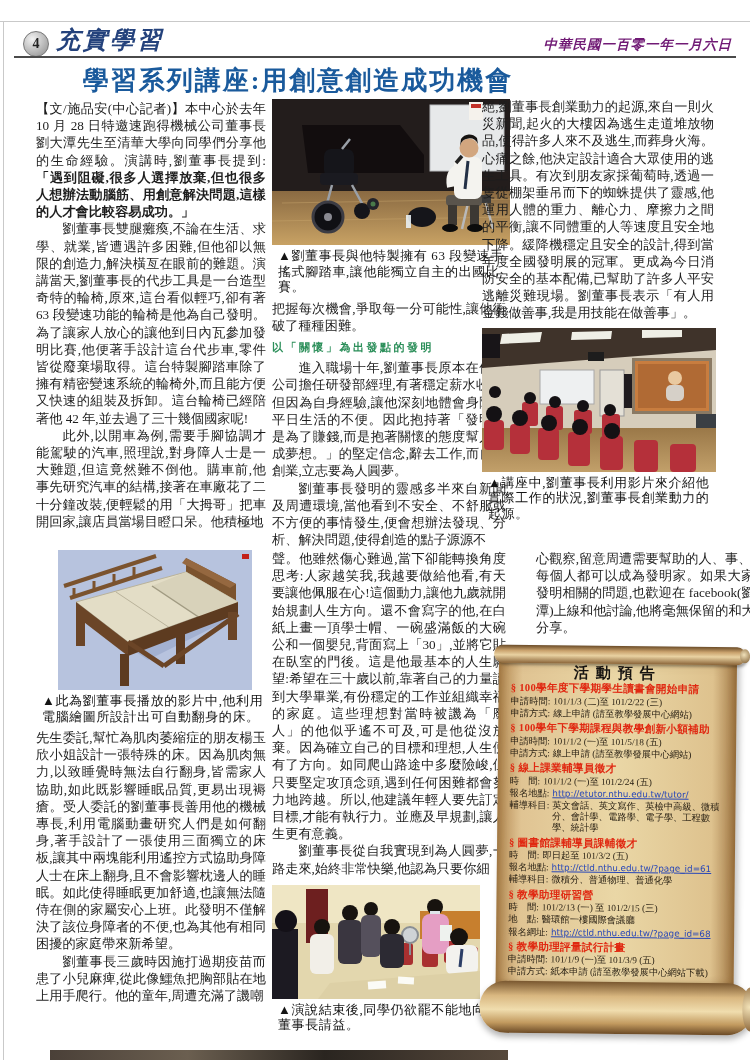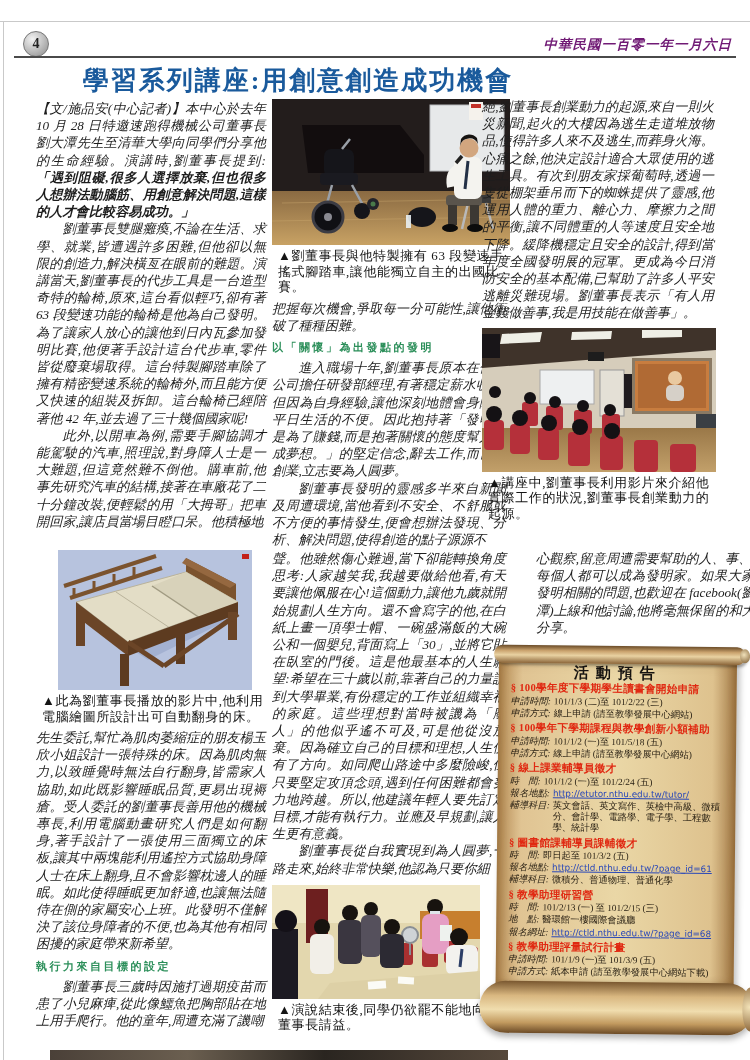--- a/index.html
+++ b/index.html
@@ -23,21 +23,21 @@
          font-weight:bold;color:#1a5a9c;letter-spacing:2px;}
 
   
   .col{position:absolute;width:230px;font-size:13.2px;line-height:17.2px;text-align:justify;}
   #colA{left:36px;top:100px;}
   #colB{left:272px;top:99px;width:234px;}
   #colC{left:482px;top:98px;width:232px;}
   #colD{left:36px;top:550px;}
   #colE{left:272px;top:550px;width:234px;}
   #colF{left:508px;top:550px;width:232px;margin-left:28px;}
-  .col p{margin:0;font-style:italic;}
+  .col p{margin:0;}
   .ind{text-indent:2em;}
   .bold{font-weight:bold;}
   .ghead{color:#2c8f5a;font-weight:bold;font-size:11px;letter-spacing:2.5px;margin:5px 0 3px;}
   figure{margin:0;}
   .cap{font-size:13px;line-height:15.5px;letter-spacing:0.6px;color:#141414;
        margin:3px 2px 5px 6px;text-align:left;}
   .ph{display:block;}
 
   
   .scrollwrap{position:absolute;left:484px;top:644px;width:266px;height:416px;transform:rotate(0.6deg);}
@@ -53,35 +53,36 @@
           background:linear-gradient(180deg,#7a5830 0%,#d9b780 28%,#f0ddae 55%,#c29a5f 80%,#6b4a26 100%);
           box-shadow:0 4px 6px rgba(0,0,0,.3);}
   .sc-roll::after{content:'';position:absolute;right:-5px;top:4px;width:16px;height:44px;border-radius:50%;
           background:radial-gradient(circle at 45% 45%,#f3e3b8,#8a6336);}
   .sc-content{position:absolute;top:24px;left:25px;right:27px;font-size:9.3px;line-height:11.2px;
           color:#241c10;font-family:"Liberation Serif","DejaVu Serif",serif;}
   .ev-title{text-align:center;font-size:15px;font-weight:bold;letter-spacing:7px;color:#161310;
           margin-bottom:4px;}
   .ev-head{color:#e02912;font-weight:bold;font-size:10.6px;line-height:12.5px;margin-top:3px;letter-spacing:0.3px;}
   .ev-line{display:flex;margin-top:1px;}
-  .ev-line .lb{flex:none;font-style:italic;}
+  .ev-line .lb{flex:none;}
   .ev-line .tx{flex:1;margin-left:3px;}
   .ev-link{color:#2847b8;text-decoration:underline;font-family:"DejaVu Sans",sans-serif;font-size:8.8px;}
 
   .strip{position:absolute;left:50px;top:1050px;width:458px;height:10px;
          background:linear-gradient(90deg,#4a4038,#6b5f50 30%,#2a2520 60%,#57493c);}
 </style>
 </head>
 <body>
 
 <div class="page">
   <div class="edge-top"></div>
   <div class="edge-left"></div>
 
   <div class="pagenum">4</div>
+  <div class="seclabel">充實學習</div>
   <div class="date">中華民國一百零一年一月六日</div>
   <div class="hrule"></div>
   <div class="title">學習系列講座:用創意創造成功機會</div>
 
   <div class="col" id="colA">
     <p><span>【文/施品安(中心記者)】本中心於去年 10 月 28 日特邀速跑得機械公司董事長劉大潭先生至清華大學向同學們分享他的生命經驗。演講時,劉董事長提到:</span><span class="bold">「遇到阻礙,很多人選擇放棄,但也很多人想辦法動腦筋、用創意解決問題,這樣的人才會比較容易成功。」</span></p>
     <p class="ind">劉董事長雙腿癱瘓,不論在生活、求學、就業,皆遭遇許多困難,但他卻以無限的創造力,解決橫亙在眼前的難題。演講當天,劉董事長的代步工具是一台造型奇特的輪椅,原來,這台看似輕巧,卻有著 63 段變速功能的輪椅是他為自己發明。為了讓家人放心的讓他到日內瓦參加發明比賽,他便著手設計這台代步車,零件皆從廢棄場取得。這台特製腳踏車除了擁有精密變速系統的輪椅外,而且能方便又快速的組裝及拆卸。這台輪椅已經陪著他 42 年,並去過了三十幾個國家呢!</p>
     <p class="ind">此外,以開車為例,需要手腳協調才能駕駛的汽車,照理說,對身障人士是一大難題,但這竟然難不倒他。購車前,他事先研究汽車的結構,接著在車廠花了二十分鐘改裝,便輕鬆的用「大拇哥」把車開回家,讓店員當場目瞪口呆。他積極地</p>
   </div>
 
@@ -210,21 +211,20 @@
         <polygon points="70,92 180,52 180,64 70,106" fill="#5d3b20"></polygon>
         <rect x="18" y="64" width="9" height="32" fill="#6b4527"></rect>
         <rect x="62" y="104" width="9" height="32" fill="#5d3b20"></rect>
         <rect x="170" y="62" width="9" height="28" fill="#6b4527"></rect>
         <rect x="118" y="84" width="9" height="30" fill="#5d3b20"></rect>
         <path d="M70,92 l36,24 M106,116 l74,-52" stroke="#6b4527" stroke-width="5" fill="none"></path>
       </svg>
     </figure>
     <div class="cap">▲此為劉董事長播放的影片中,他利用電腦繪圖所設計出可自動翻身的床。</div>
     <p>先生委託,幫忙為肌肉萎縮症的朋友楊玉欣小姐設計一張特殊的床。因為肌肉無力,以致睡覺時無法自行翻身,皆需家人協助,如此既影響睡眠品質,更易出現褥瘡。受人委託的劉董事長善用他的機械專長,利用電腦動畫研究人們是如何翻身,著手設計了一張使用三面獨立的床板,讓其中兩塊能利用遙控方式協助身障人士在床上翻身,且不會影響枕邊人的睡眠。如此使得睡眠更加舒適,也讓無法隨侍在側的家屬安心上班。此發明不僅解決了該位身障者的不便,也為其他有相同困擾的家庭帶來新希望。</p>
-    <div class="ghead">執行力來自目標的設定</div>
     <p class="ind">劉董事長三歲時因施打過期疫苗而患了小兒麻痺,從此像鱷魚把胸部貼在地上用手爬行。他的童年,周遭充滿了譏嘲</p>
   </div>
 
   <div class="col" id="colE">
     <p>聲。他雖然傷心難過,當下卻能轉換角度思考:人家越笑我,我越要做給他看,有天要讓他佩服在心!這個動力,讓他九歲就開始規劃人生方向。還不會寫字的他,在白紙上畫一頂學士帽、一碗盛滿飯的大碗公和一個嬰兒,背面寫上「30」,並將它貼在臥室的門後。這是他最基本的人生願望:希望在三十歲以前,靠著自己的力量讀到大學畢業,有份穩定的工作並組織幸福的家庭。這些理想對當時被譏為「廢人」的他似乎遙不可及,可是他從沒放棄。因為確立自己的目標和理想,人生便有了方向。如同爬山路途中多麼險峻,但只要堅定攻頂念頭,遇到任何困難都會努力地跨越。所以,他建議年輕人要先訂定目標,才能有執行力。並應及早規劃,讓人生更有意義。</p>
     <p class="ind">劉董事長從自我實現到為人圓夢,一路走來,始終非常快樂,他認為只要你細</p>
     <figure style="margin-top:8px;">
       <svg class="ph" width="208" height="114" viewBox="0 0 208 114">
         <rect x="0" y="0" width="208" height="114" fill="#e3d7ae"></rect>
         <rect x="0" y="0" width="208" height="38" fill="#efe6c4"></rect>

